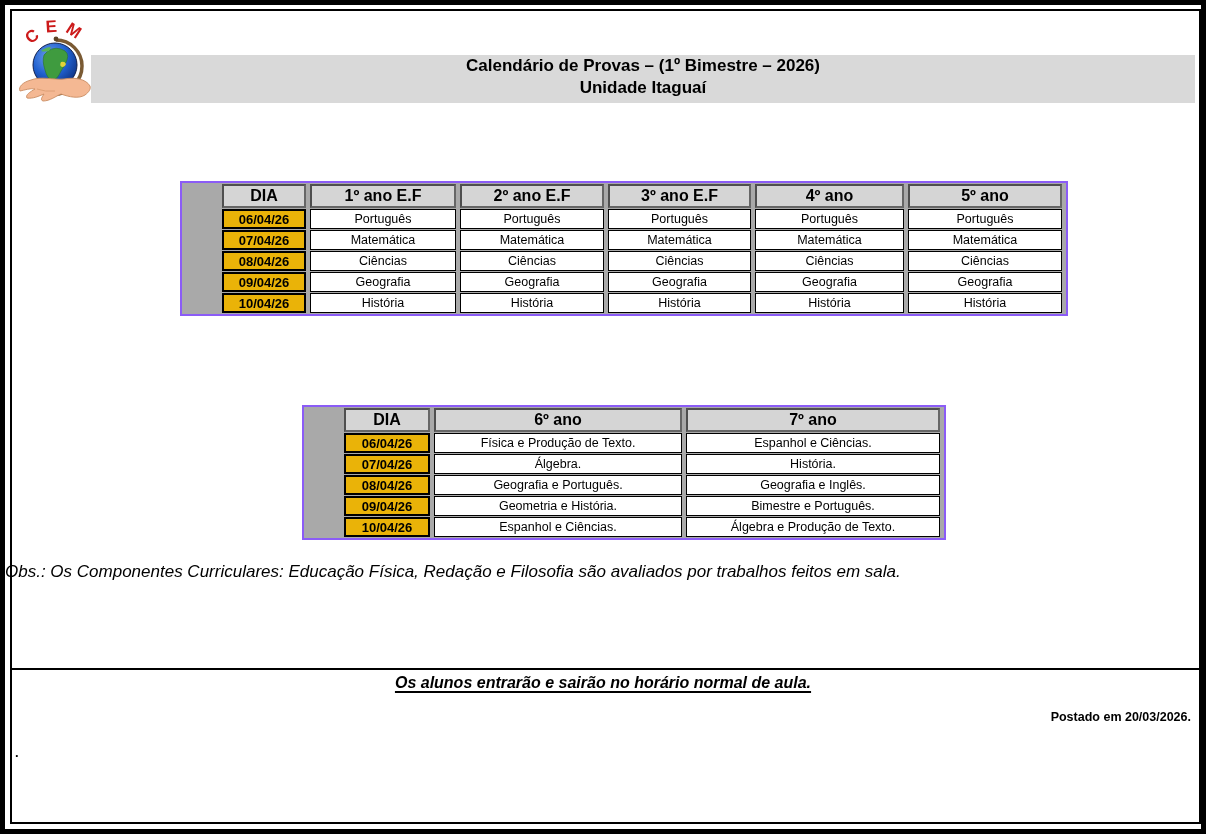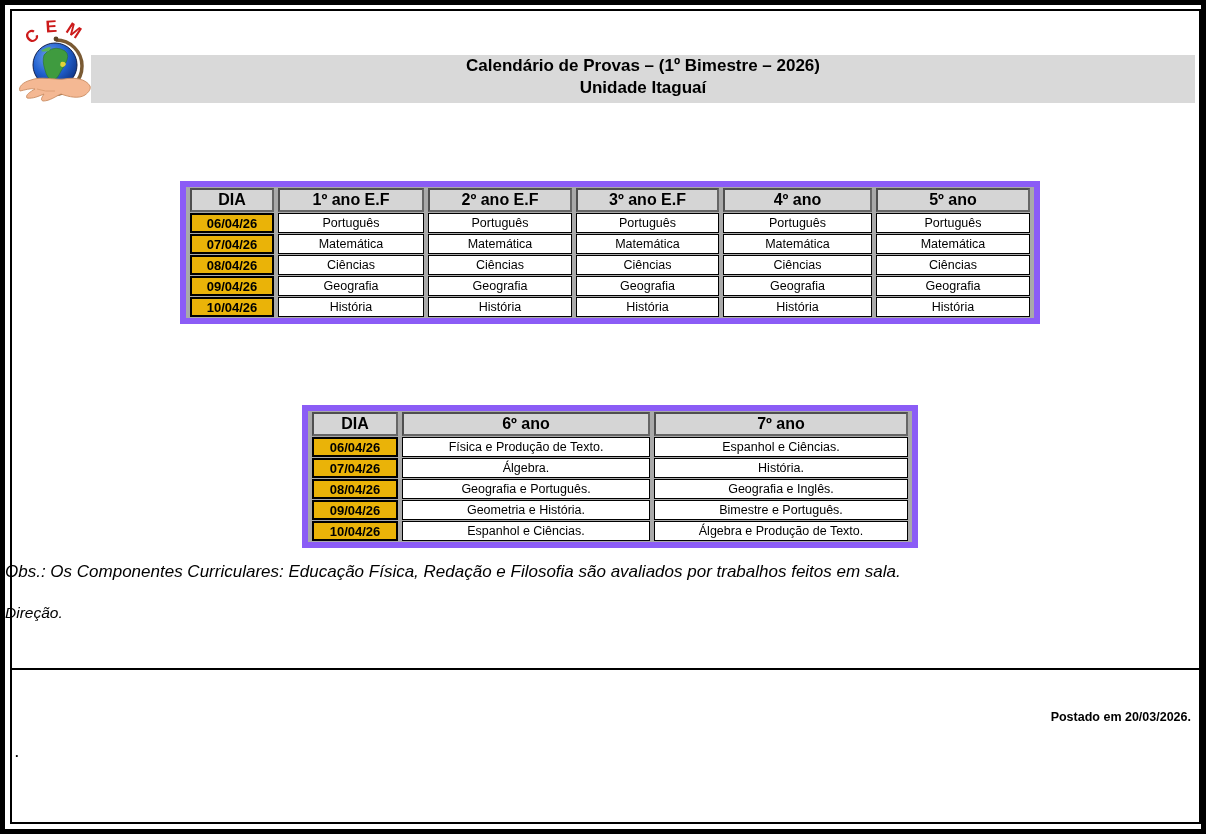--- a/index.html
+++ b/index.html
@@ -18,22 +18,23 @@
     position:absolute; left:86px; top:50px; width:1104px; height:48px;
     background:#d9d9d9; display:flex; flex-direction:column;
     justify-content:flex-start; align-items:center;
     font-weight:bold; font-size:17px; line-height:22px; text-align:center;
   }
   .twrap { position:absolute; }
   .t1wrap { left:175px; top:176px; }
   .t2wrap { left:297px; top:400px; }
   table {
     border-collapse:separate; border-spacing:4px 1px;
-    background:#a9a9a9; border:6px solid #8b5cf6;
+    background:#a9a9a9; border:2px solid #8b5cf6;
     table-layout:fixed;
+    padding-left:36px;
   }
   .t1 { width:852px; }
   .t2 { width:608px; }
   th {
     background:#d5d5d5; border:2px solid #666;
     border-top-color:#4f4f4f; border-left-color:#4f4f4f;
     font-size:16px; font-weight:bold; height:24px; text-align:center;
   }
   td.date {
     background:#eab308; border:2px solid #000;
@@ -211,21 +212,23 @@
           <tr>
             <td class="date">10/04/26</td>
             <td class="subj">Espanhol e Ciências.</td>
             <td class="subj">Álgebra e Produção de Texto.</td>
           </tr>
         </tbody>
       </table>
   </div>
 
   <div class="obs">Obs.: Os Componentes Curriculares: Educação Física, Redação e Filosofia são avaliados por trabalhos feitos em sala.</div>
-  <div class="signature">Direção.</div>
 
   <div class="hline"></div>
+  <div class="alunos">
+    <span>Os alunos entrarão e sairão no horário normal de aula.</span>
+  </div>
 
   <div class="postado">Postado em 20/03/2026.</div>
   <div class="straydot">.</div>
 
   <div class="frame"></div>
 </div>
 
 </body></html>

